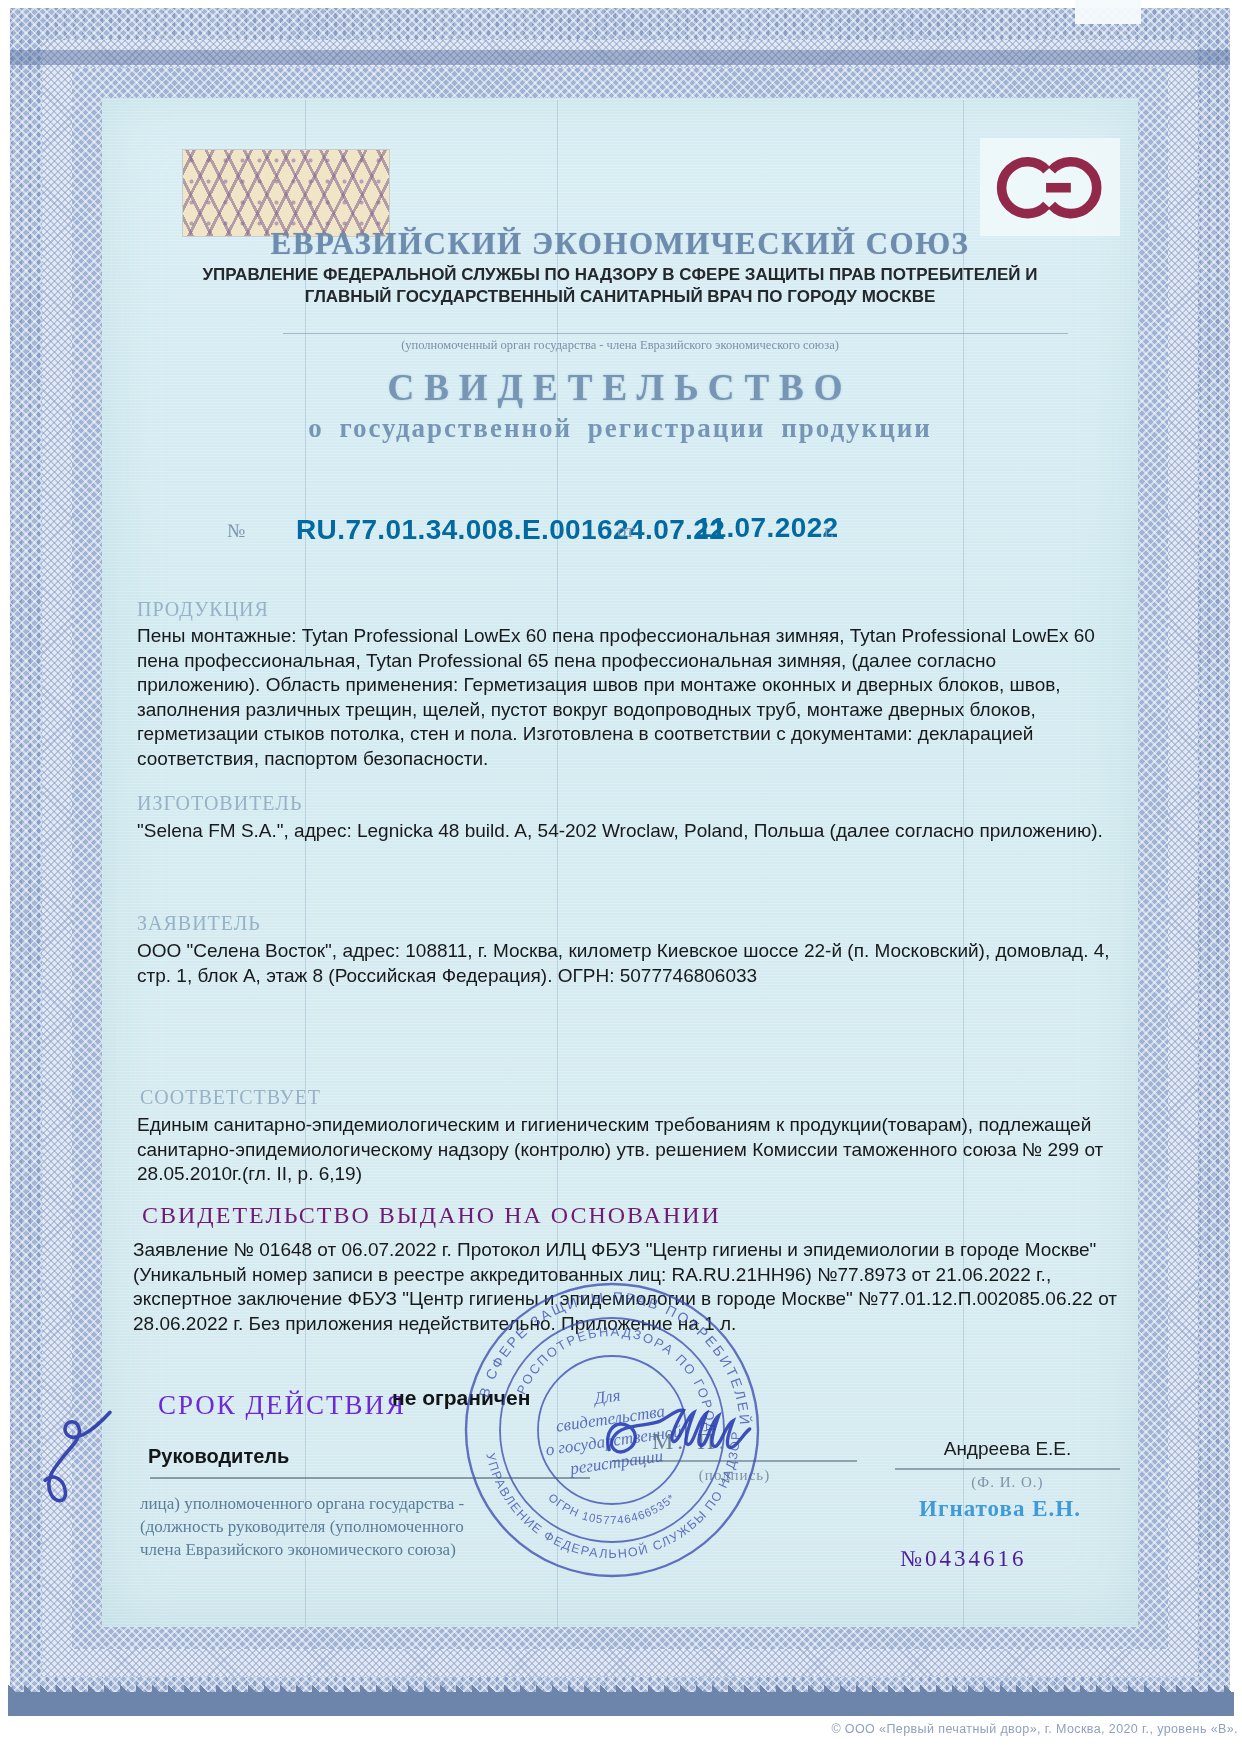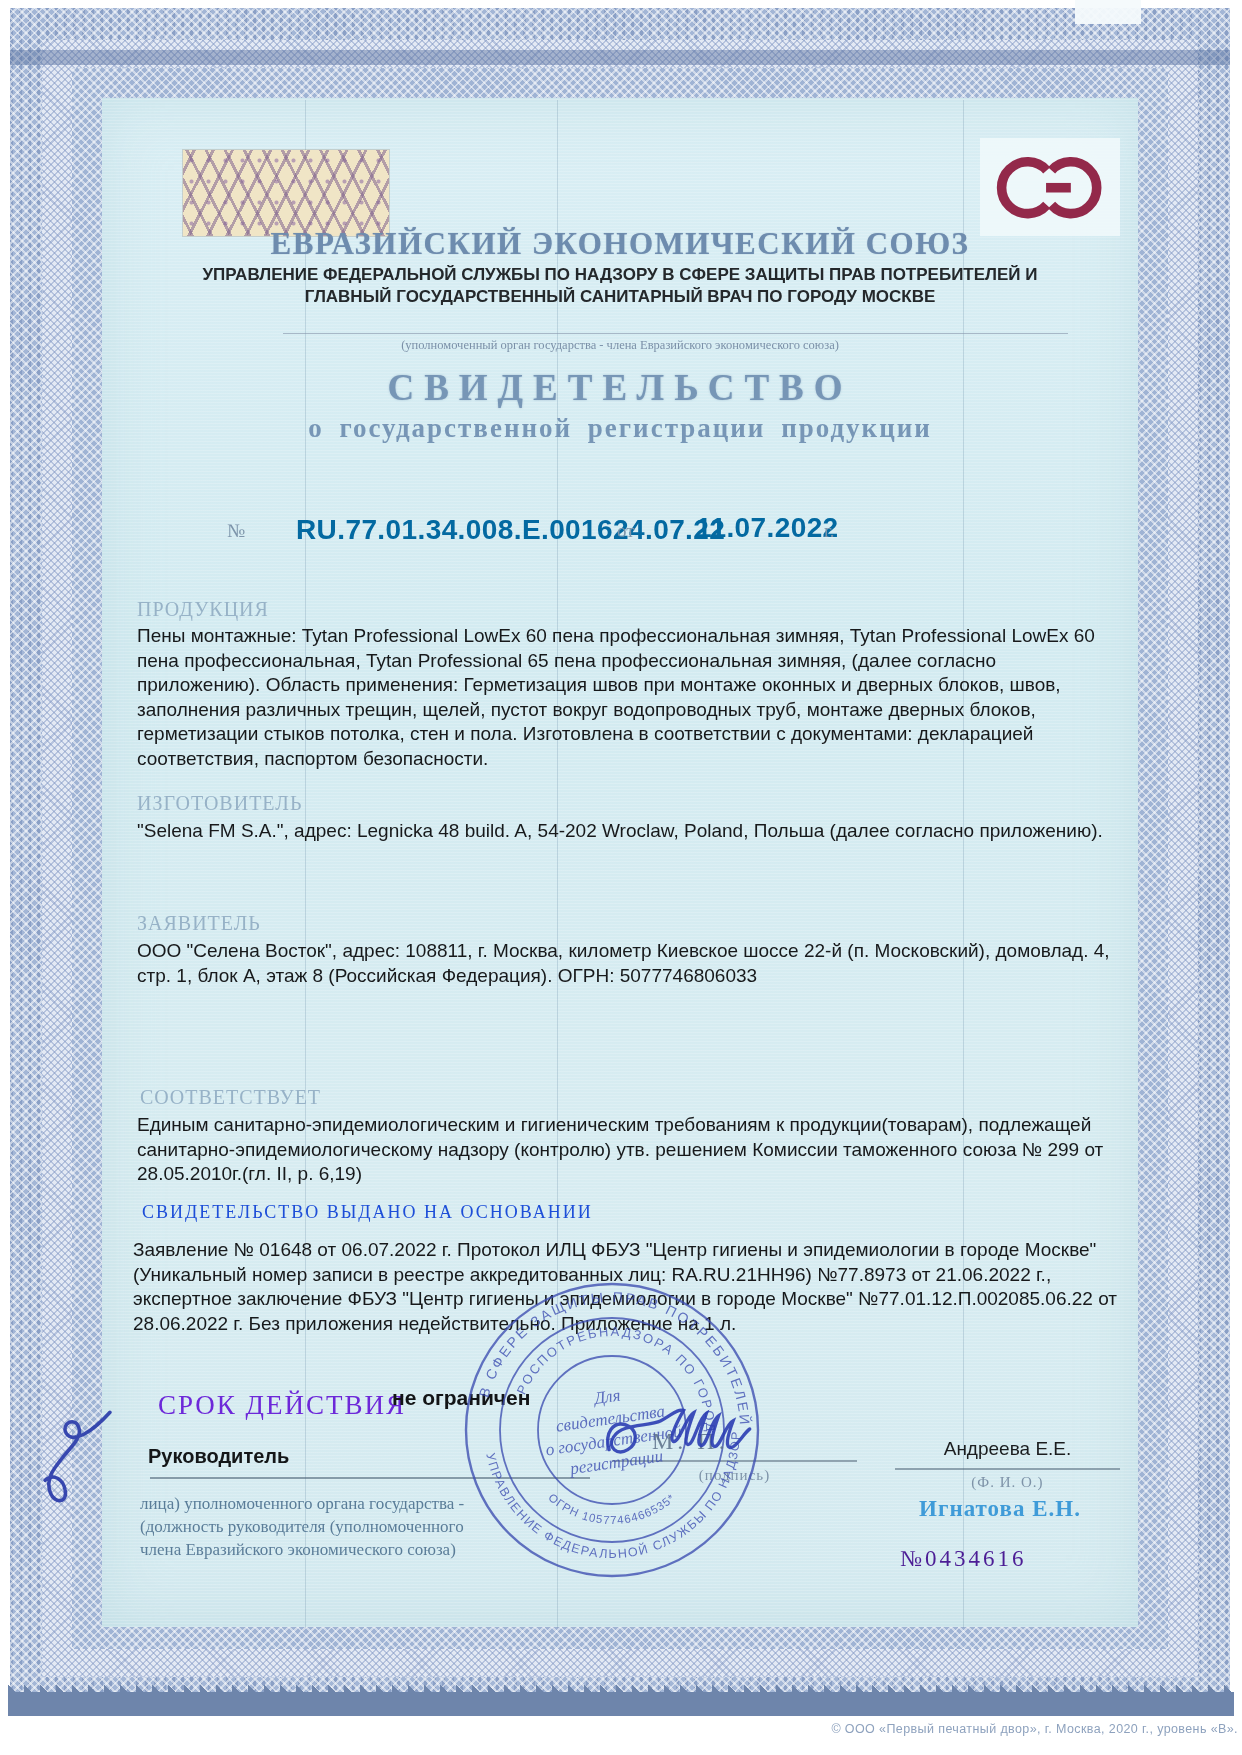--- a/index.html
+++ b/index.html
@@ -59,21 +59,21 @@
   .doc-subtitle{position:absolute;left:102px;top:413px;width:1036px;text-align:center;
     font-family:"Liberation Serif",serif;font-weight:bold;font-size:27px;letter-spacing:2px;
     word-spacing:7px;color:#7796b6;}
   
   .numrow span{position:absolute;white-space:nowrap;}
   .lab{font-family:"Liberation Serif",serif;font-size:19px;color:#7d95ab;}
   .val{font-size:28px;font-weight:bold;color:#0369a1;letter-spacing:.4px;margin-left:28px;}
   
   .sec-h{position:absolute;font-family:"Liberation Serif",serif;font-size:20px;
     color:#97b2c7;letter-spacing:1px;white-space:nowrap;}
-  .sec-h.big{font-size:18px;letter-spacing:2px;color:#1d4ed8;}
+  .sec-h.big{font-size:24px;letter-spacing:2px;color:#701a75;}
   .sec-b{position:absolute;left:137px;width:980px;font-size:19px;line-height:24.5px;color:#17191b;}
   
   .srok-label{position:absolute;left:158px;top:1390px;font-family:"Liberation Serif",serif;
     font-size:27px;letter-spacing:2px;color:#6d28d9;}
   .srok-value{position:absolute;left:392px;top:1386px;font-size:21px;font-weight:bold;color:#121416;}
   .ruk{position:absolute;left:148px;top:1445px;font-size:20px;font-weight:bold;color:#141618;}
   .line{position:absolute;height:2px;background:rgba(70,90,110,.55);}
   .role-cap{position:absolute;left:140px;top:1492px;width:470px;font-family:"Liberation Serif",serif;
     font-size:17px;line-height:23px;color:#4d718f;opacity:.9;}
   .sign-block{position:absolute;left:612px;top:1460px;width:245px;text-align:center;}

